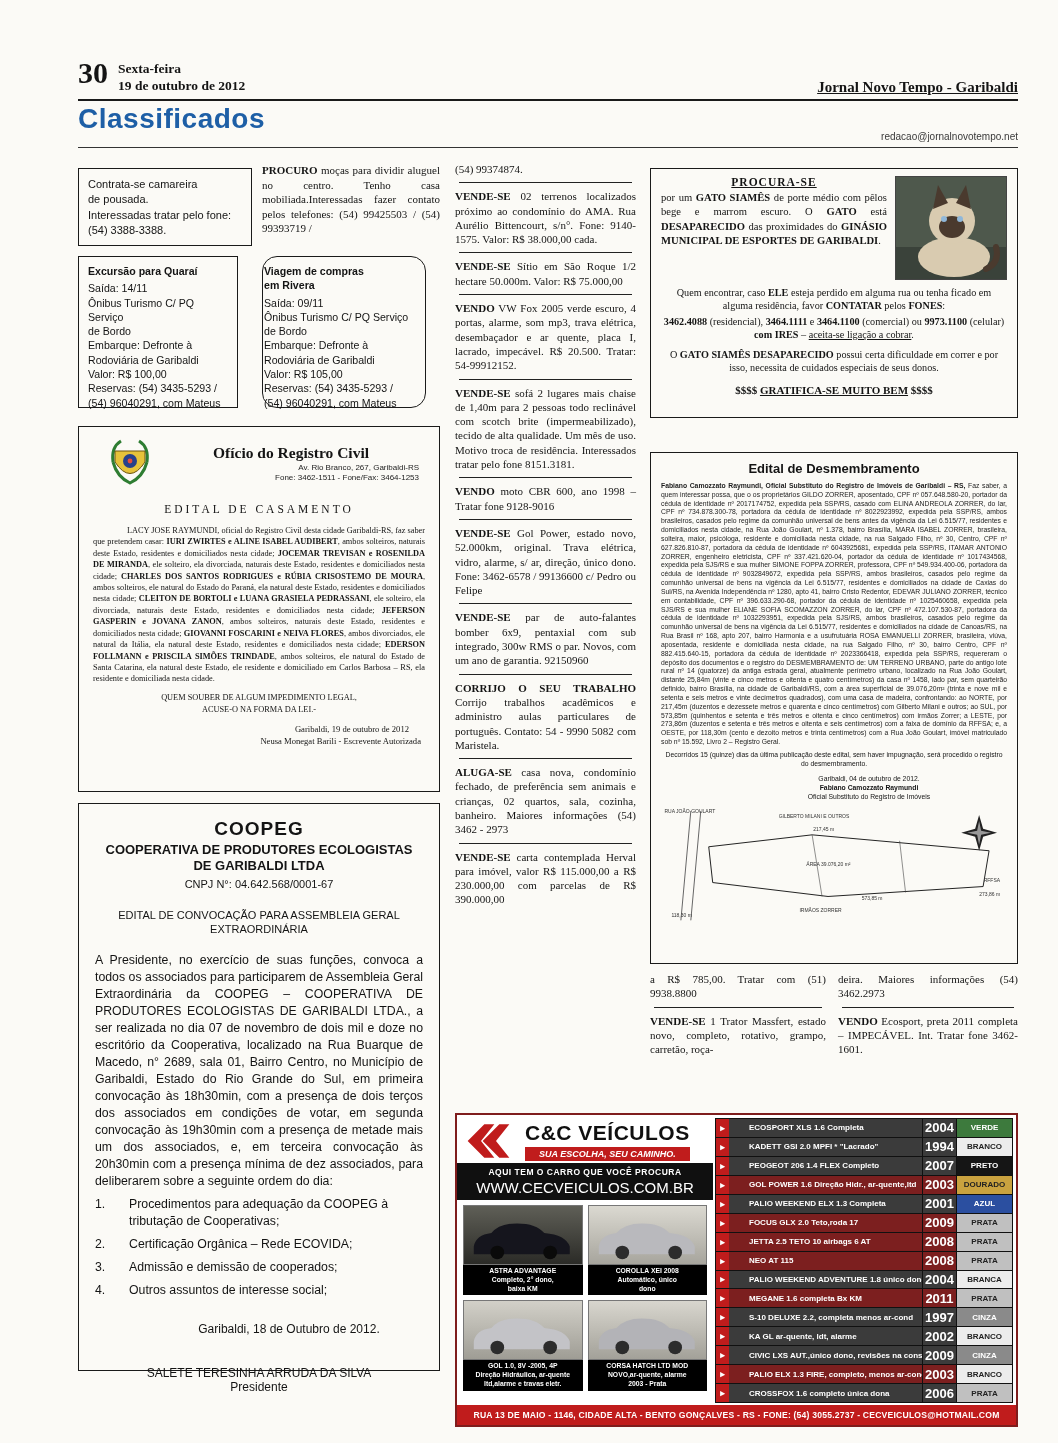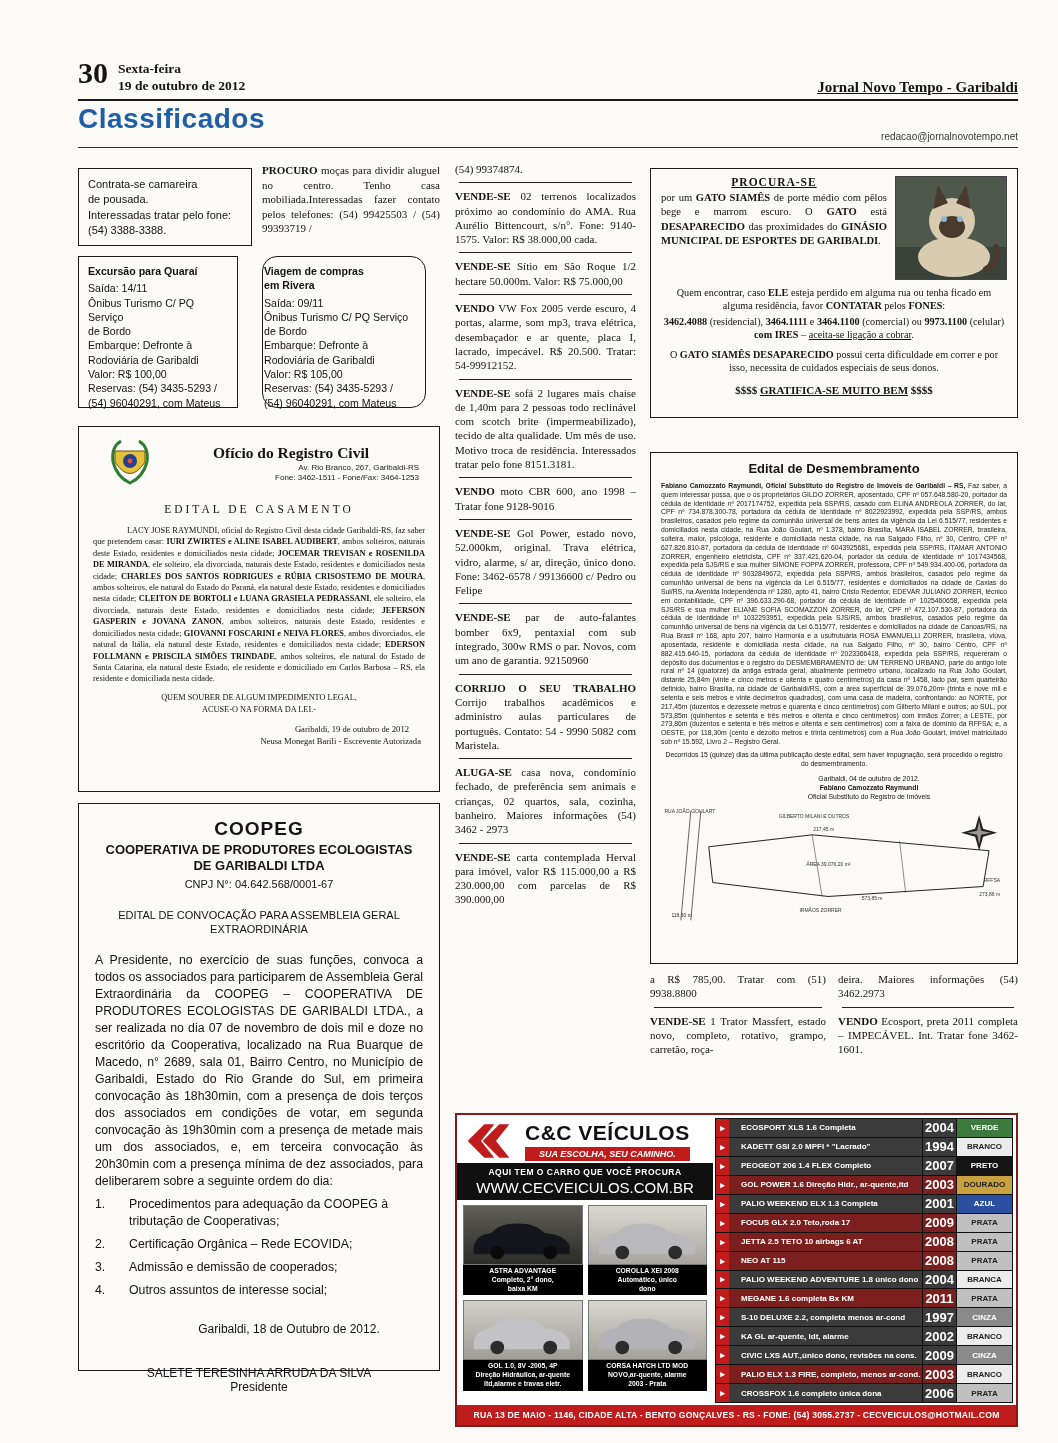--- a/index.html
+++ b/index.html
@@ -96,21 +96,21 @@
   .cnc-tag1 { font-size:8.5px; font-weight:bold; letter-spacing:0.5px; }
   .cnc-tag2 { font-size:15px; font-weight:normal; margin-top:2px; }
   .cnc-photos { display:grid; grid-template-columns:1fr 1fr; gap:5px; padding:5px 6px; }
   .cnc-photos figure { margin:0; }
   .car-photo { height:60px; border:1px solid #777; overflow:hidden; }
   .car-cap { background:#000; color:#fff; font-size:6.8px; font-weight:bold; line-height:1.3; text-align:center; padding:2px 1px; white-space:pre-line; }
   .cnc-table { position:absolute; left:258px; right:3px; top:3px; bottom:22px; background:#111; display:flex; flex-direction:column; gap:1px; padding:1px; }
   .vrow { flex:1; display:flex; align-items:stretch; background:#3b3b3b; }
   .vrow.red { background:#7c1f1f; }
   .vicon { width:13px; flex:none; background:#c01c1c; color:#fff; display:flex; align-items:center; justify-content:center; font-size:9px; font-weight:bold; }
-  .vmodel { flex:1; color:#fff; font-size:8px; font-weight:bold; display:flex; align-items:center; padding:0 12px; white-space:nowrap; overflow:hidden; }
+  .vmodel { flex:1; color:#fff; font-size:8px; font-weight:bold; display:flex; align-items:center; padding:0 20px; white-space:nowrap; overflow:hidden; }
   .vyear { width:34px; flex:none; color:#fff; font-size:13px; font-weight:bold; display:flex; align-items:center; justify-content:center; border-left:1px solid #111; }
   .vcolor { width:56px; flex:none; font-size:8px; font-weight:bold; display:flex; align-items:center; justify-content:center; border-left:1px solid #111; }
   .cnc-footer { position:absolute; left:0; right:0; bottom:0; height:20px; background:#c01c1c; color:#fff; font-size:8.6px; font-weight:bold; text-align:center; line-height:20px; letter-spacing:0.2px; }
 </style>
 </head>
 <body>
 
 <div class="page">
 
   <div class="abs hdr-num">30</div>

